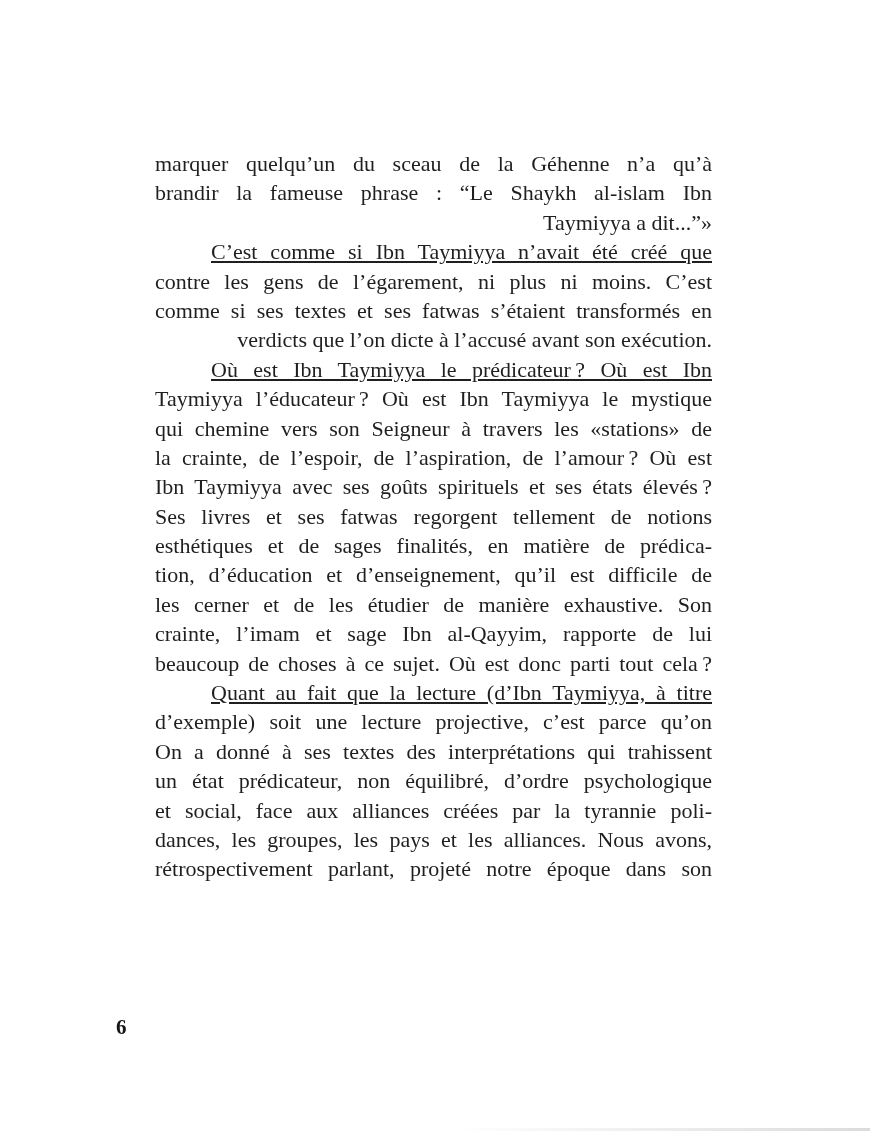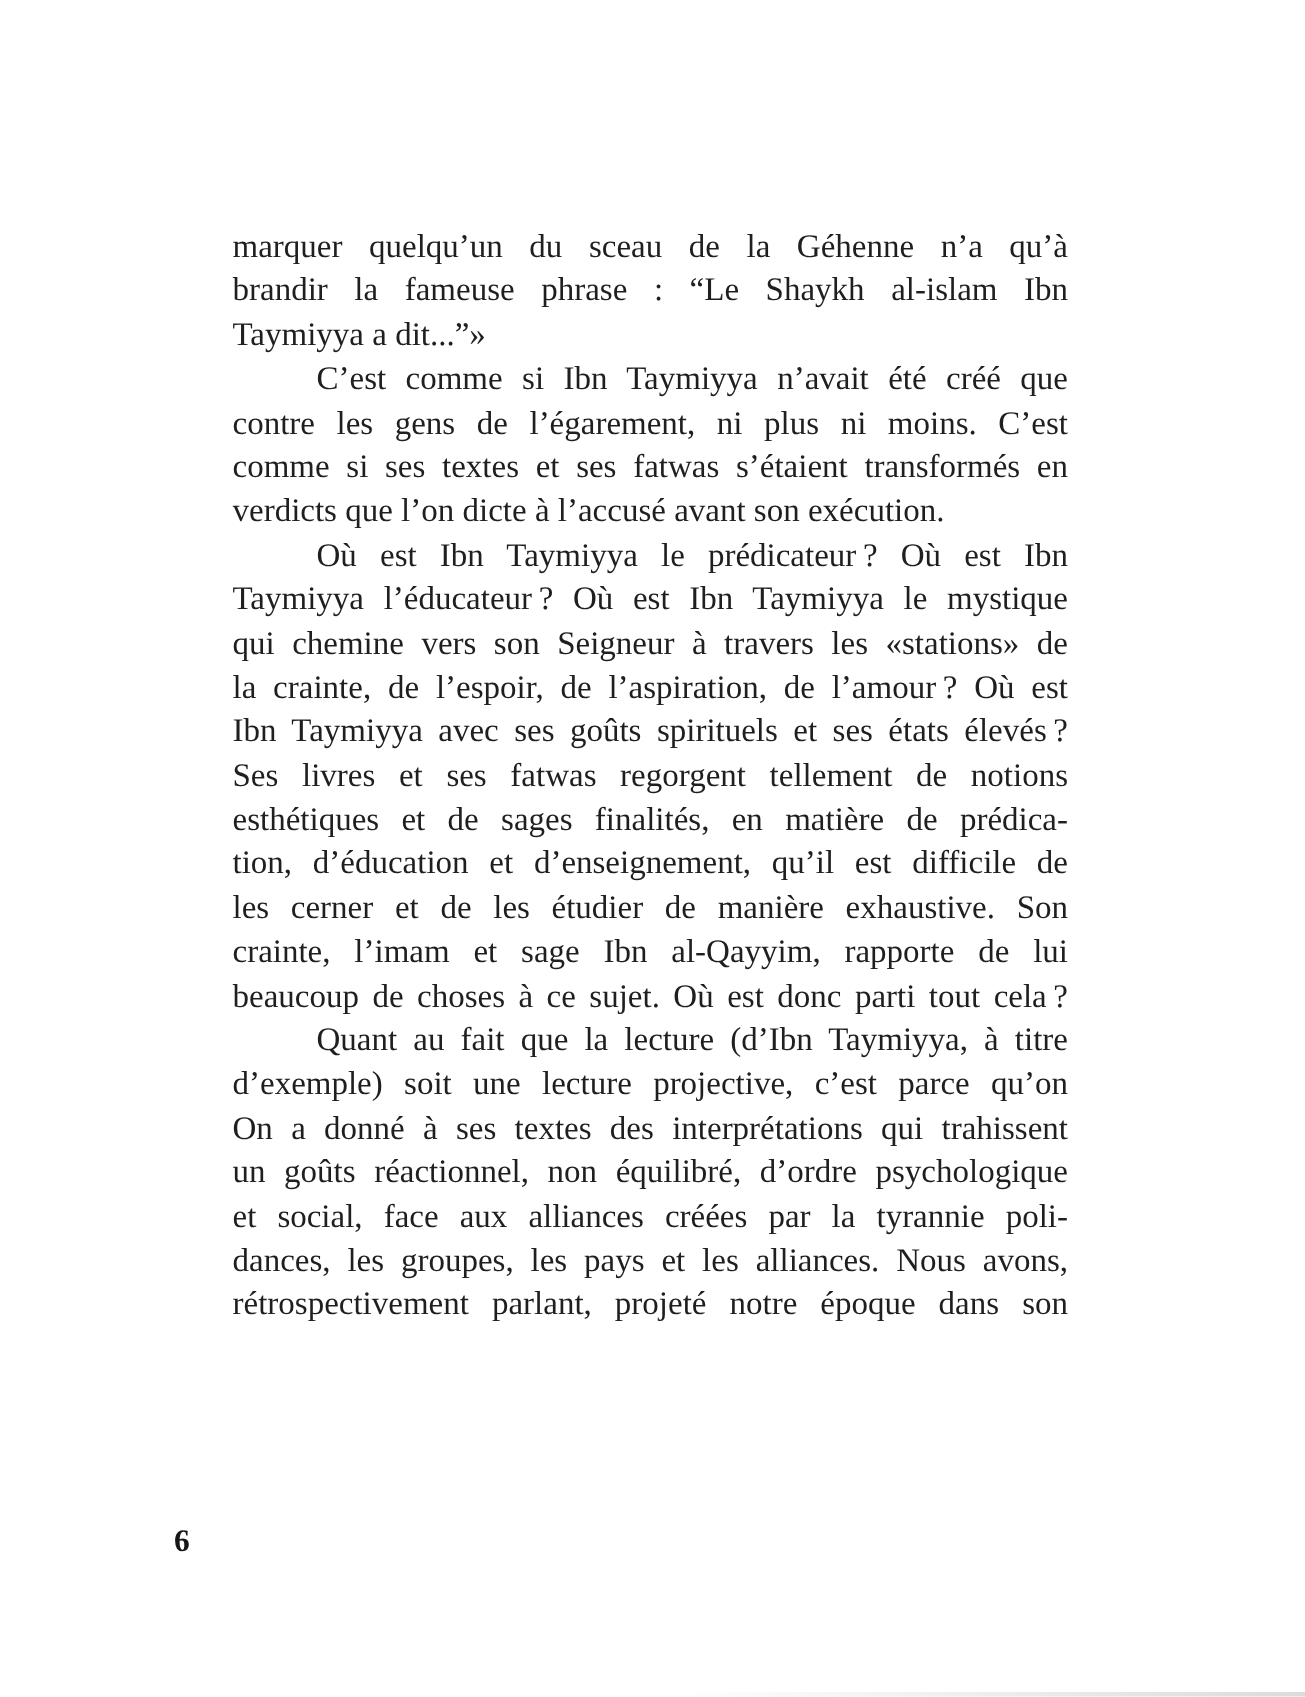--- a/index.html
+++ b/index.html
@@ -28,31 +28,32 @@
     line-height: 29.4px;
     color: #1f1f1f;
     text-rendering: optimizeLegibility;
     margin-top: 35px;
   }
   .para {
     margin: 0;
     padding: 0;
   }
   .line {
-    text-align: left;
+    text-align: right;
     white-space: normal;
     overflow: hidden;
     height: 29.4px;
   }
   .line.just {
     text-align: justify;
     text-align-last: justify;
   }
   .para.indent .line.first {
     padding-left: 56px;
+    text-decoration: underline;
   }
   .page-number {
     position: absolute;
     left: 116px;
     top: 1015px;
     font-size: 21px;
     font-weight: 700;
     color: #161616;
     font-family: "Liberation Serif", "DejaVu Serif", serif;
   }
@@ -92,21 +93,21 @@
         <div class="line just" style="">esthétiques et de sages finalités, en matière de prédica-</div>
         <div class="line just" style="">tion, d’éducation et d’enseignement, qu’il est difficile de</div>
         <div class="line just" style="">les cerner et de les étudier de manière exhaustive. Son</div>
         <div class="line just" style="">crainte, l’imam et sage Ibn al-Qayyim, rapporte de lui</div>
         <div class="line just" style="">beaucoup de choses à ce sujet. Où est donc parti tout cela ?</div>
       </div>
       <div class="para indent">
         <div class="line just first" style="">Quant au fait que la lecture (d’Ibn Taymiyya, à titre</div>
         <div class="line just" style="">d’exemple) soit une lecture projective, c’est parce qu’on</div>
         <div class="line just" style="">On a donné à ses textes des interprétations qui trahissent</div>
-        <div class="line just" style="">un goûts réactionnel, non équilibré, d’ordre psychologique</div>
+        <div class="line just" style="">un état prédicateur, non équilibré, d’ordre psychologique</div>
         <div class="line just" style="">et social, face aux alliances créées par la tyrannie poli-</div>
         <div class="line just" style="">dances, les groupes, les pays et les alliances. Nous avons,</div>
         <div class="line just" style="">rétrospectivement parlant, projeté notre époque dans son</div>
       </div>
     </main>
   <div class="page-number">6</div>
   <div class="scan-edge"></div>
 </div>
 
 </body></html>

